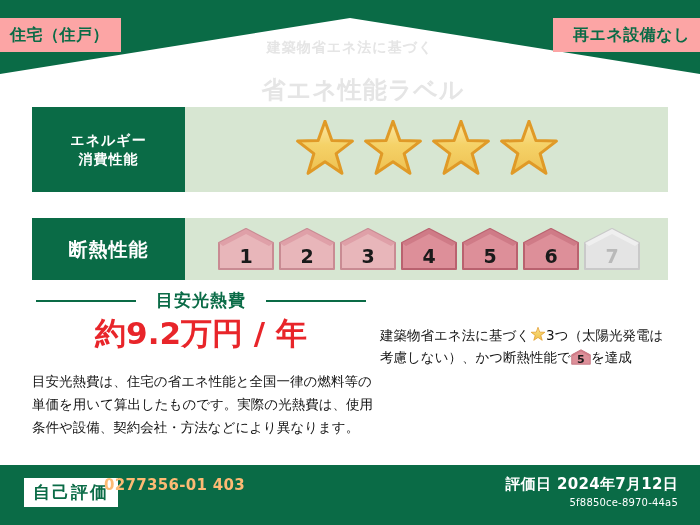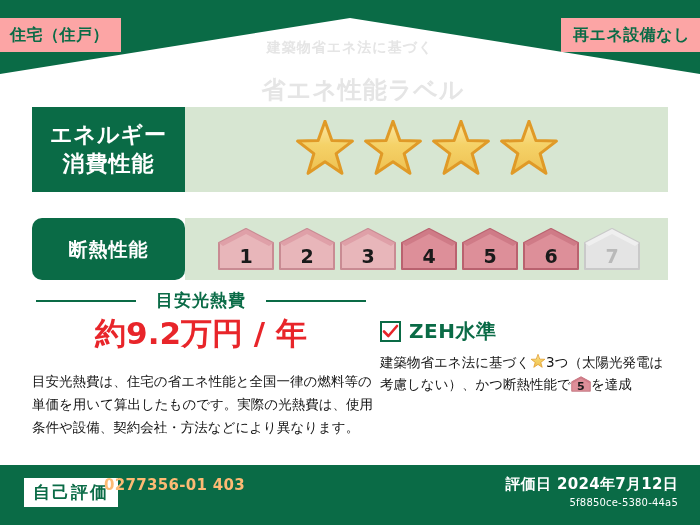--- a/index.html
+++ b/index.html
@@ -12,21 +12,21 @@
   .label-root{position:relative;width:700px;height:525px;background:#0a6b46;}
 
   
   .corner-badge{
     position:absolute;top:0;background:#fca5a5;color:#0a6b46;
     font-weight:bold;font-size:16px;letter-spacing:.5px;
     display:flex;align-items:center;justify-content:center;
     height:34px;box-sizing:border-box;margin-top:18px;
   }
   .badge-left{left:0;padding:0 12px 0 10px;}
-  .badge-right{right:0;padding:0 10px 0 12px;}
+  .badge-right{right:0;padding:0 10px 0 20px;}
 
   
   .roof{
     position:absolute;left:0;top:0;width:700px;height:110px;
     background:#ffffff;
     clip-path:polygon(0 108px, 0 74px, 350px 18px, 700px 74px, 700px 108px);
   }
   .body-white{
     position:absolute;left:0;top:100px;width:700px;height:365px;background:#ffffff;
   }
@@ -42,22 +42,22 @@
   
   .perf-row{position:absolute;left:32px;display:flex;align-items:stretch;}
   .row-energy{top:107px;width:636px;height:85px;}
   .row-insul{top:218px;width:636px;height:62px;}
 
   .row-label{
     background:#0a6b46;color:#ffffff;font-weight:bold;
     display:flex;flex-direction:column;align-items:center;justify-content:center;
     width:153px;flex:0 0 153px;line-height:1.3;letter-spacing:1px;
   }
-  .row-energy .row-label{font-size:22px;}
-  .row-insul .row-label{font-size:19px;border-radius:10px;}
+  .row-energy .row-label{font-size:14px;}
+  .row-insul .row-label{font-size:19px;}
   .row-panel{
     flex:1;background:#d7e6d2;display:flex;align-items:center;
   }
   .row-energy .row-panel{justify-content:center;gap:6px;}
   .row-insul .row-panel{justify-content:flex-start;padding-left:32px;gap:3px;}
 
   
   .star{display:block;}
   .star-lg{width:62px;height:60px;}
 
@@ -238,28 +238,20 @@
   <div class="cost-head">
     <div class="cost-rule"></div>
     <div class="cost-head-text">目安光熱費</div>
     <div class="cost-rule"></div>
   </div>
   <div class="cost-value">約9.2万円 / 年</div>
 
   <div class="note">目安光熱費は、住宅の省エネ性能と全国一律の燃料等の単価を用いて算出したものです。実際の光熱費は、使用条件や設備、契約会社・方法などにより異なります。</div>
 
   <div class="zeh">
-    <div class="zeh-head">
-      <span class="zeh-check">
-        <svg width="17" height="17" viewBox="0 0 17 17" style="position:absolute;left:0;top:0;">
-          <path d="M2 8.5 L6.4 13 L15 3" fill="none" stroke="#e8252a" stroke-width="2.6" stroke-linecap="round" stroke-linejoin="round"></path>
-        </svg>
-      </span>
-      <span class="zeh-title">ZEH水準</span>
-    </div>
     <div class="zeh-desc">
       <span>建築物省エネ法に基づく</span><span class="star-inline"><svg class="star" width="16" height="15" viewBox="0 0 100 100">
             <defs>
               <linearGradient id="sgi0" x1="0" y1="0" x2="0" y2="1">
                 <stop offset="0%" stop-color="#fbe8a8"></stop>
                 <stop offset="45%" stop-color="#f5d268"></stop>
                 <stop offset="100%" stop-color="#eec152"></stop>
               </linearGradient>
             </defs>
             <polygon points="50.00,2.00 61.46,34.22 95.65,35.17 68.55,56.03 78.21,88.83 50.00,69.50 21.79,88.83 31.45,56.03 4.35,35.17 38.54,34.22" fill="url(#sgi0)" stroke="#e09a27" stroke-width="5" stroke-linejoin="round"></polygon>
@@ -267,16 +259,16 @@
               <polygon points="2,42 2,16 29,2 56,16 56,42" fill="#dd8f99" stroke="#b9626f" stroke-width="2" stroke-linejoin="round"></polygon>
               <polygon points="2,16 29,2 56,16 52,19 29,7 6,19" fill="#cf7b87"></polygon>
             </svg></span><span class="hi-num">5</span></span><span>を達成</span>
     </div>
   </div>
 
   <div class="footer">
     <div class="self-badge">自己評価</div>
     <div class="self-id">0277356-01 403</div>
     <div class="eval-date">評価日 2024年7月12日</div>
-    <div class="eval-uuid">5f8850ce-5380-44a5</div>
+    <div class="eval-uuid">5f8850ce-8970-44a5</div>
   </div>
 
 </div>
 
 </body></html>

